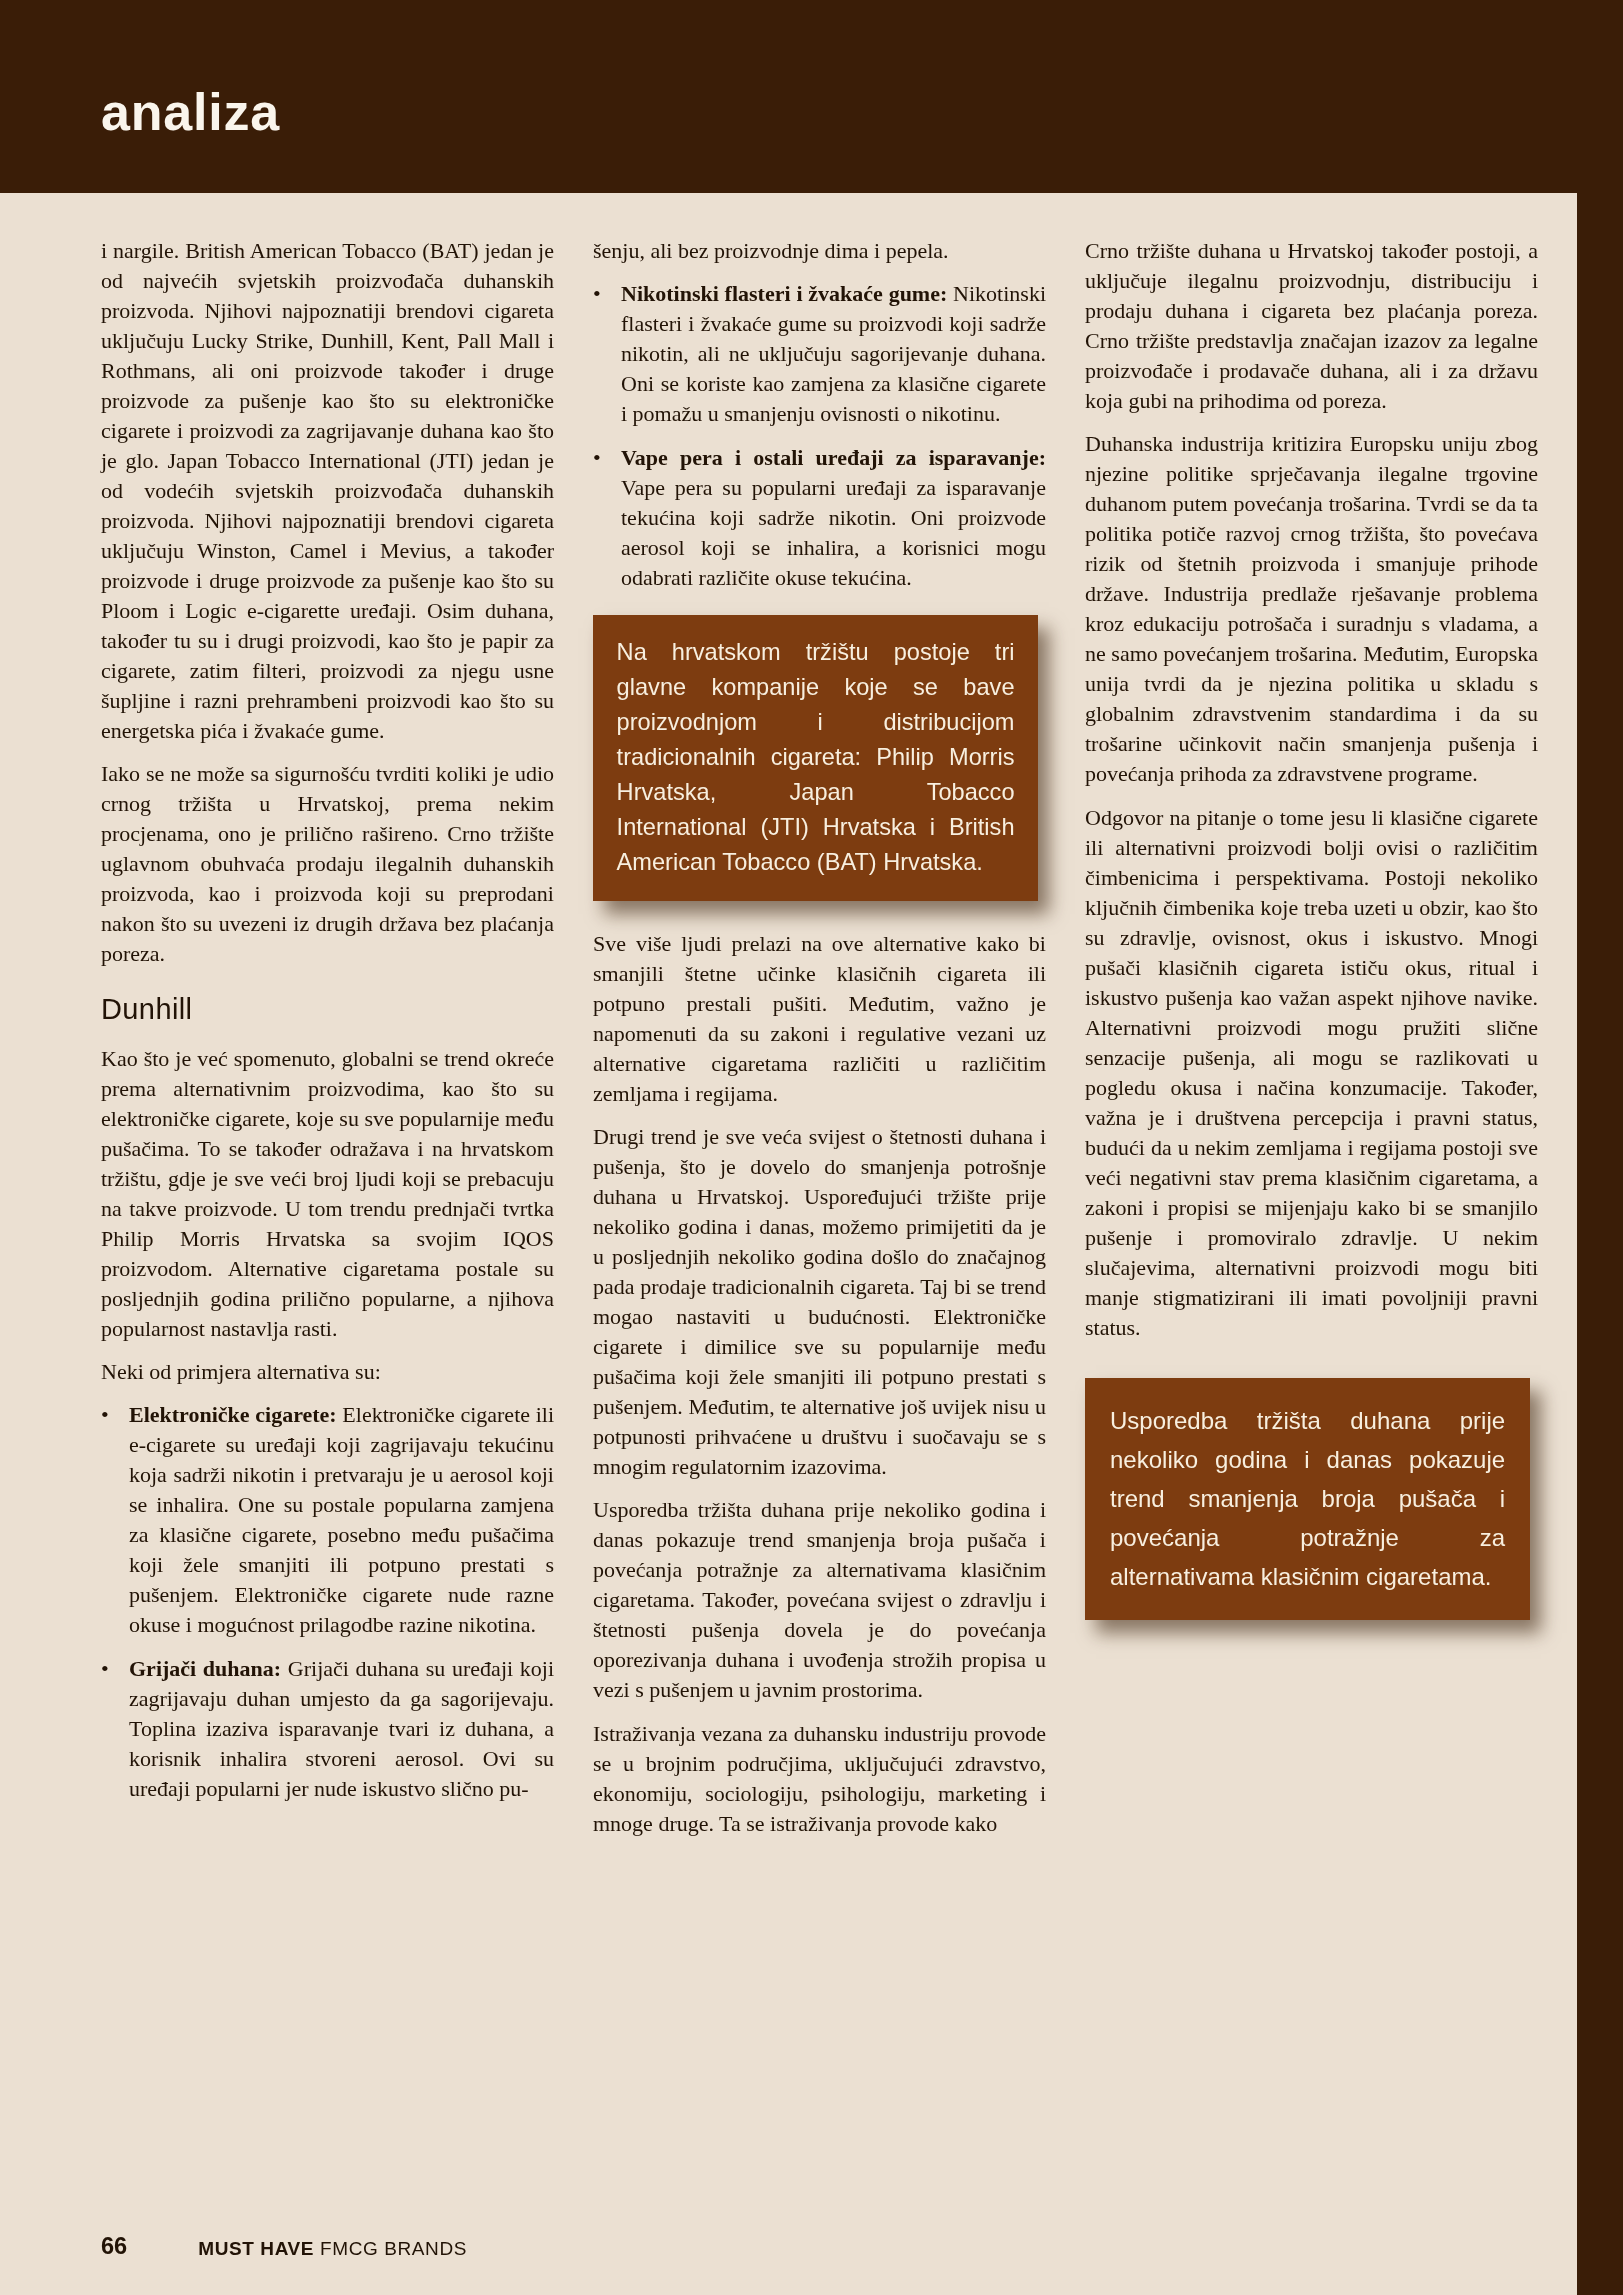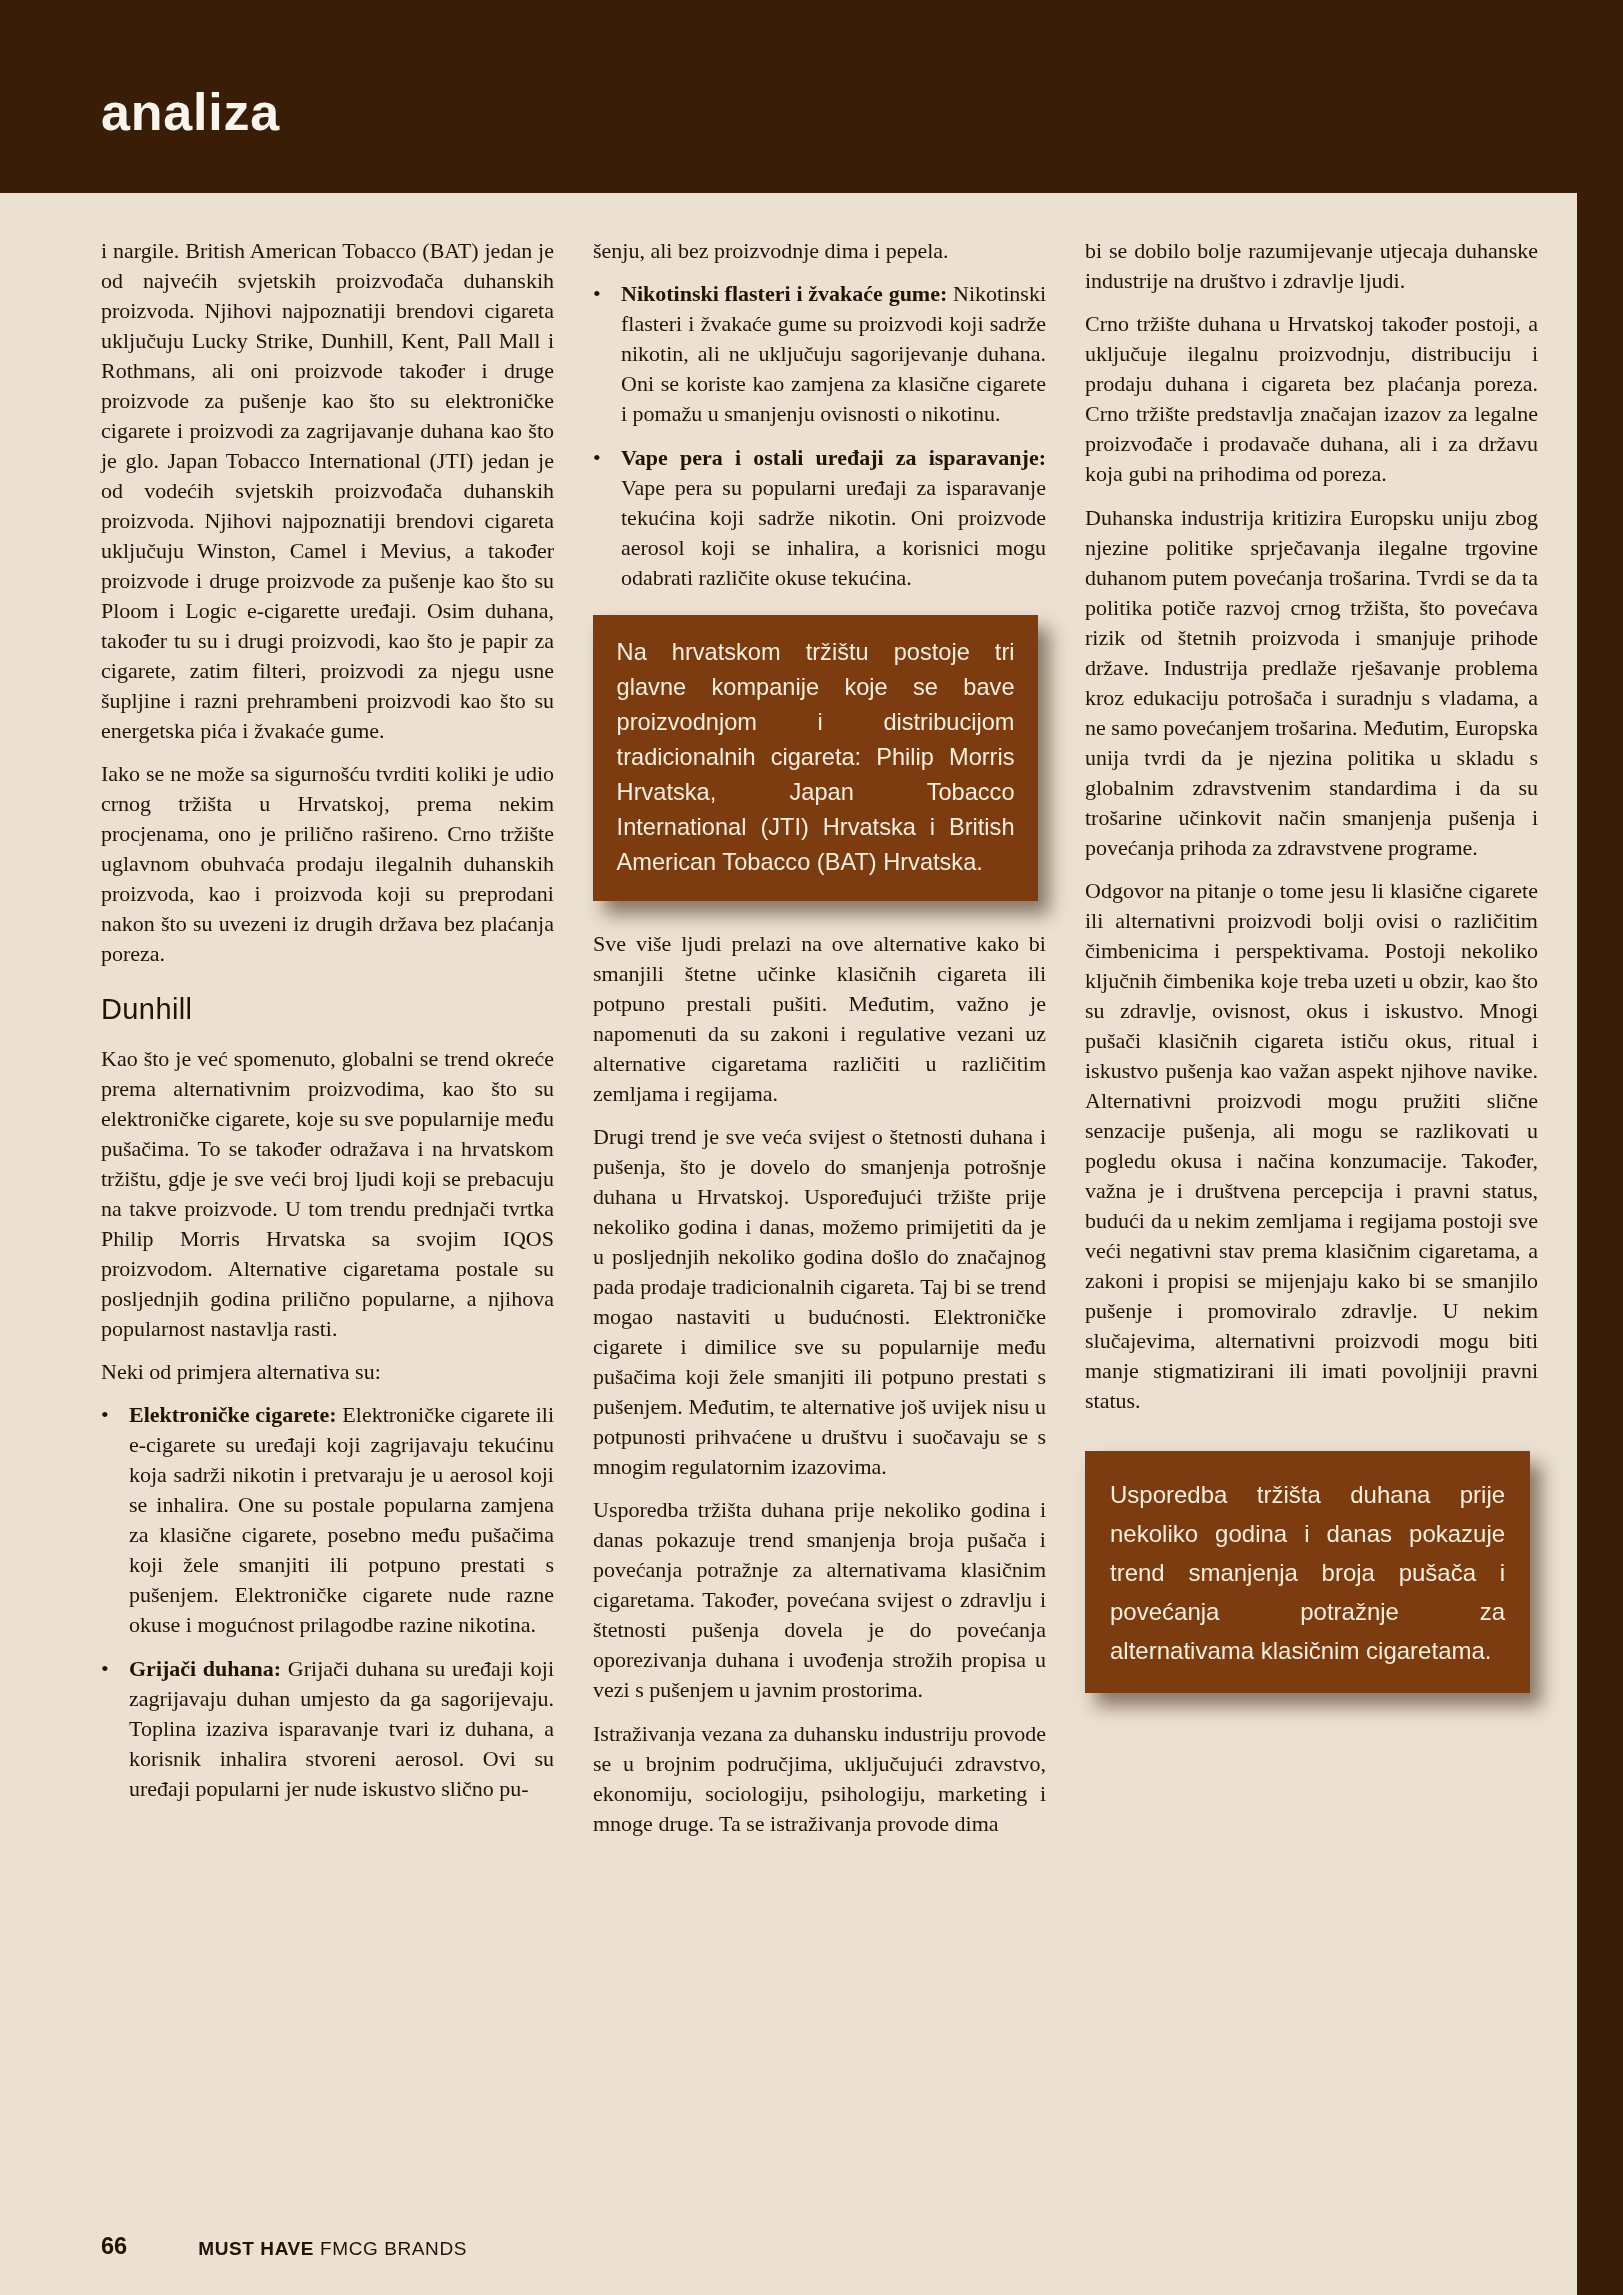--- a/index.html
+++ b/index.html
@@ -99,25 +99,24 @@
         <span class="btext"><b>Nikotinski flasteri i žvakaće gume:</b> <span>Nikotinski flasteri i žvakaće gume su proizvodi koji sadrže nikotin, ali ne uključuju sagorijevanje duhana. Oni se koriste kao zamjena za klasične cigarete i pomažu u smanjenju ovisnosti o nikotinu.</span></span>
       </div>
       <div class="bullet">
         <span class="dot">•</span>
         <span class="btext"><b>Vape pera i ostali uređaji za isparavanje:</b> <span>Vape pera su popularni uređaji za isparavanje tekućina koji sadrže nikotin. Oni proizvode aerosol koji se inhalira, a korisnici mogu odabrati različite okuse tekućina.</span></span>
       </div>
       <div class="callout">Na hrvatskom tržištu postoje tri glavne kompanije koje se bave proizvodnjom i distribucijom tradicionalnih cigareta: Philip Morris Hrvatska, Japan Tobacco International (JTI) Hrvatska i British American Tobacco (BAT) Hrvatska.</div>
       <p class="para">Sve više ljudi prelazi na ove alternative kako bi smanjili štetne učinke klasičnih cigareta ili potpuno prestali pušiti. Međutim, važno je napomenuti da su zakoni i regulative vezani uz alternative cigaretama različiti u različitim zemljama i regijama.</p>
       <p class="para">Drugi trend je sve veća svijest o štetnosti duhana i pušenja, što je dovelo do smanjenja potrošnje duhana u Hrvatskoj. Uspoređujući tržište prije nekoliko godina i danas, možemo primijetiti da je u posljednjih nekoliko godina došlo do značajnog pada prodaje tradicionalnih cigareta. Taj bi se trend mogao nastaviti u budućnosti. Elektroničke cigarete i dimilice sve su popularnije među pušačima koji žele smanjiti ili potpuno prestati s pušenjem. Međutim, te alternative još uvijek nisu u potpunosti prihvaćene u društvu i suočavaju se s mnogim regulatornim izazovima.</p>
       <p class="para">Usporedba tržišta duhana prije nekoliko godina i danas pokazuje trend smanjenja broja pušača i povećanja potražnje za alternativama klasičnim cigaretama. Također, povećana svijest o zdravlju i štetnosti pušenja dovela je do povećanja oporezivanja duhana i uvođenja strožih propisa u vezi s pušenjem u javnim prostorima.</p>
-      <p class="para">Istraživanja vezana za duhansku industriju provode se u brojnim područjima, uključujući zdravstvo, ekonomiju, sociologiju, psihologiju, marketing i mnoge druge. Ta se istraživanja provode dima</p>
+      <p class="para">Istraživanja vezana za duhansku industriju provode se u brojnim područjima, uključujući zdravstvo, ekonomiju, sociologiju, psihologiju, marketing i mnoge druge. Ta se istraživanja provode kako</p>
     </div>
 
     <div class="col">
-      <p class="para">bi se dobilo bolje razumijevanje utjecaja duhanske industrije na društvo i zdravlje ljudi.</p>
       <p class="para">Crno tržište duhana u Hrvatskoj također postoji, a uključuje ilegalnu proizvodnju, distribuciju i prodaju duhana i cigareta bez plaćanja poreza. Crno tržište predstavlja značajan izazov za legalne proizvođače i prodavače duhana, ali i za državu koja gubi na prihodima od poreza.</p>
       <p class="para">Duhanska industrija kritizira Europsku uniju zbog njezine politike sprječavanja ilegalne trgovine duhanom putem povećanja trošarina. Tvrdi se da ta politika potiče razvoj crnog tržišta, što povećava rizik od štetnih proizvoda i smanjuje prihode države. Industrija predlaže rješavanje problema kroz edukaciju potrošača i suradnju s vladama, a ne samo povećanjem trošarina. Međutim, Europska unija tvrdi da je njezina politika u skladu s globalnim zdravstvenim standardima i da su trošarine učinkovit način smanjenja pušenja i povećanja prihoda za zdravstvene programe.</p>
       <p class="para">Odgovor na pitanje o tome jesu li klasične cigarete ili alternativni proizvodi bolji ovisi o različitim čimbenicima i perspektivama. Postoji nekoliko ključnih čimbenika koje treba uzeti u obzir, kao što su zdravlje, ovisnost, okus i iskustvo. Mnogi pušači klasičnih cigareta ističu okus, ritual i iskustvo pušenja kao važan aspekt njihove navike. Alternativni proizvodi mogu pružiti slične senzacije pušenja, ali mogu se razlikovati u pogledu okusa i načina konzumacije. Također, važna je i društvena percepcija i pravni status, budući da u nekim zemljama i regijama postoji sve veći negativni stav prema klasičnim cigaretama, a zakoni i propisi se mijenjaju kako bi se smanjilo pušenje i promoviralo zdravlje. U nekim slučajevima, alternativni proizvodi mogu biti manje stigmatizirani ili imati povoljniji pravni status.</p>
       <div class="callout bottom">Usporedba tržišta duhana prije nekoliko godina i danas pokazuje trend smanjenja broja pušača i povećanja potražnje za alternativama klasičnim cigaretama.</div>
     </div>
 
   </div>
 
   <div class="footer">
     <span class="pagenum">66</span>

